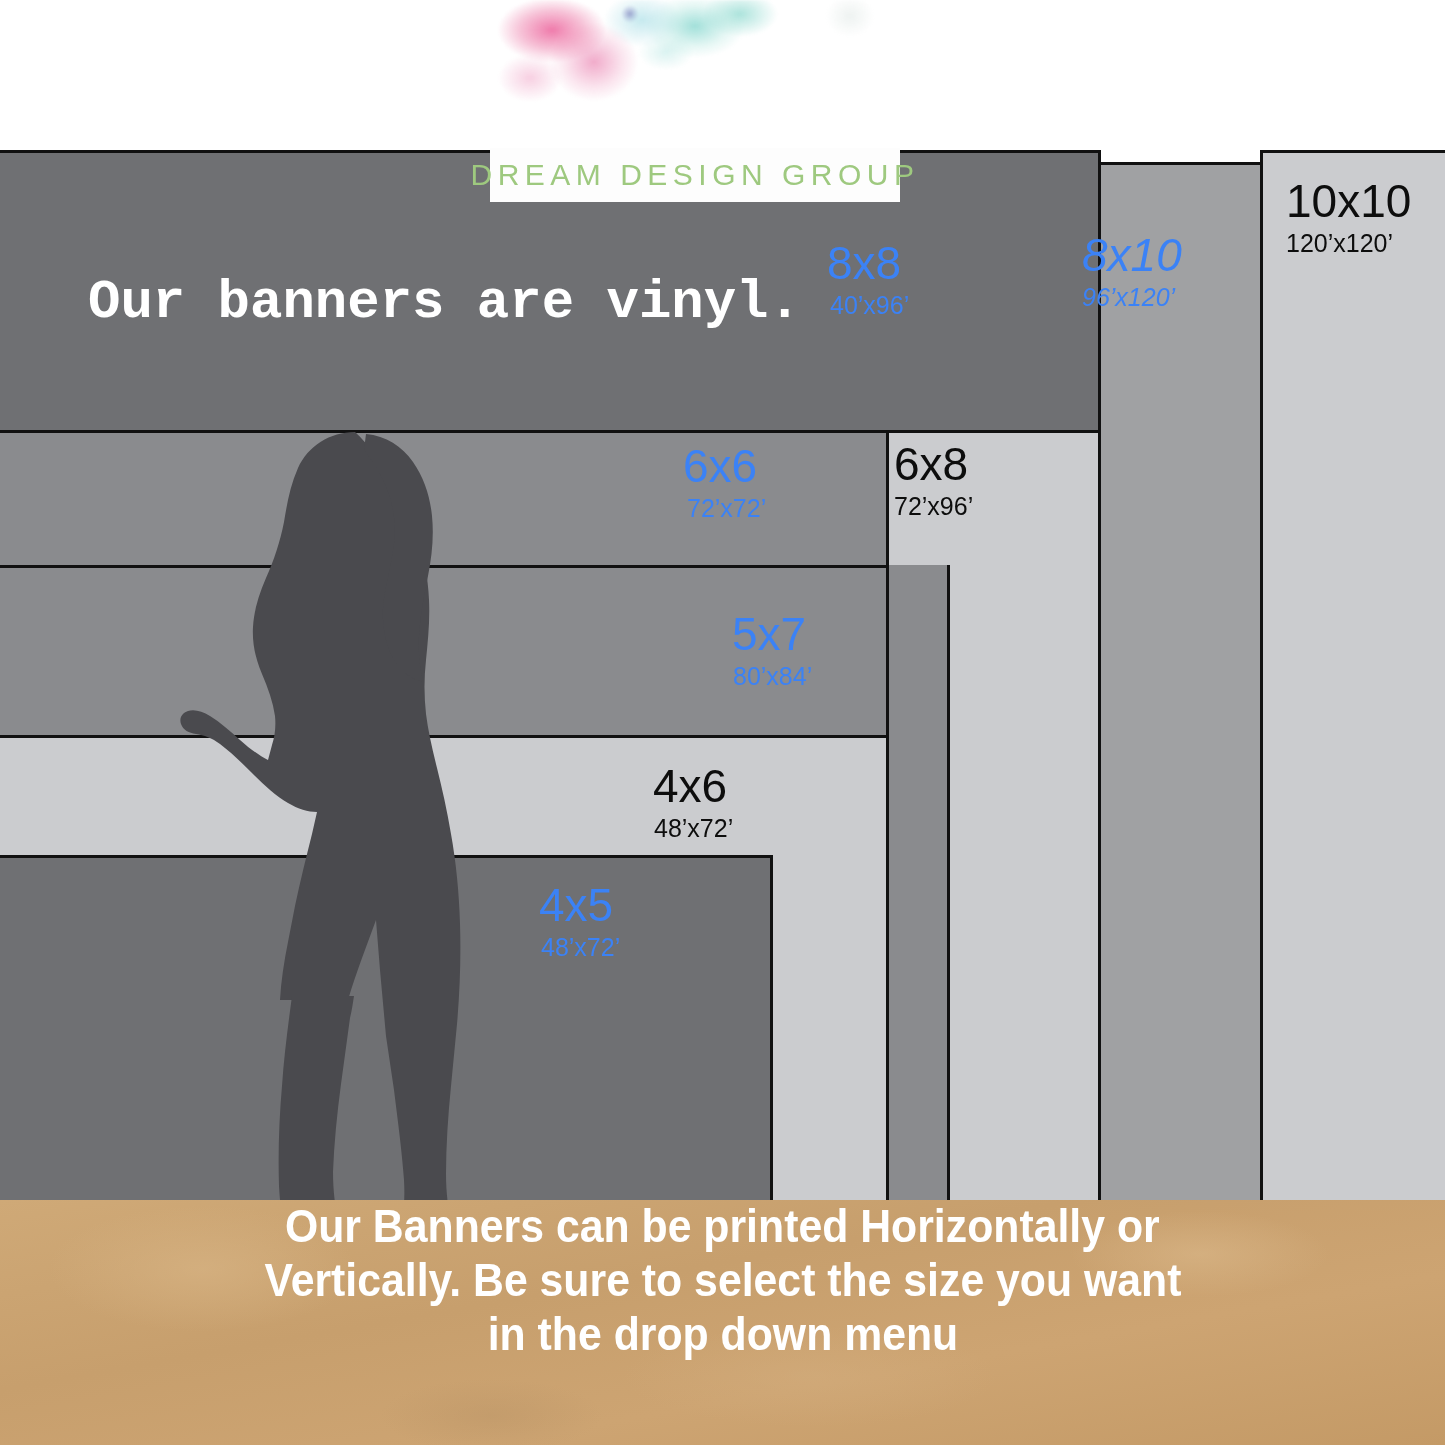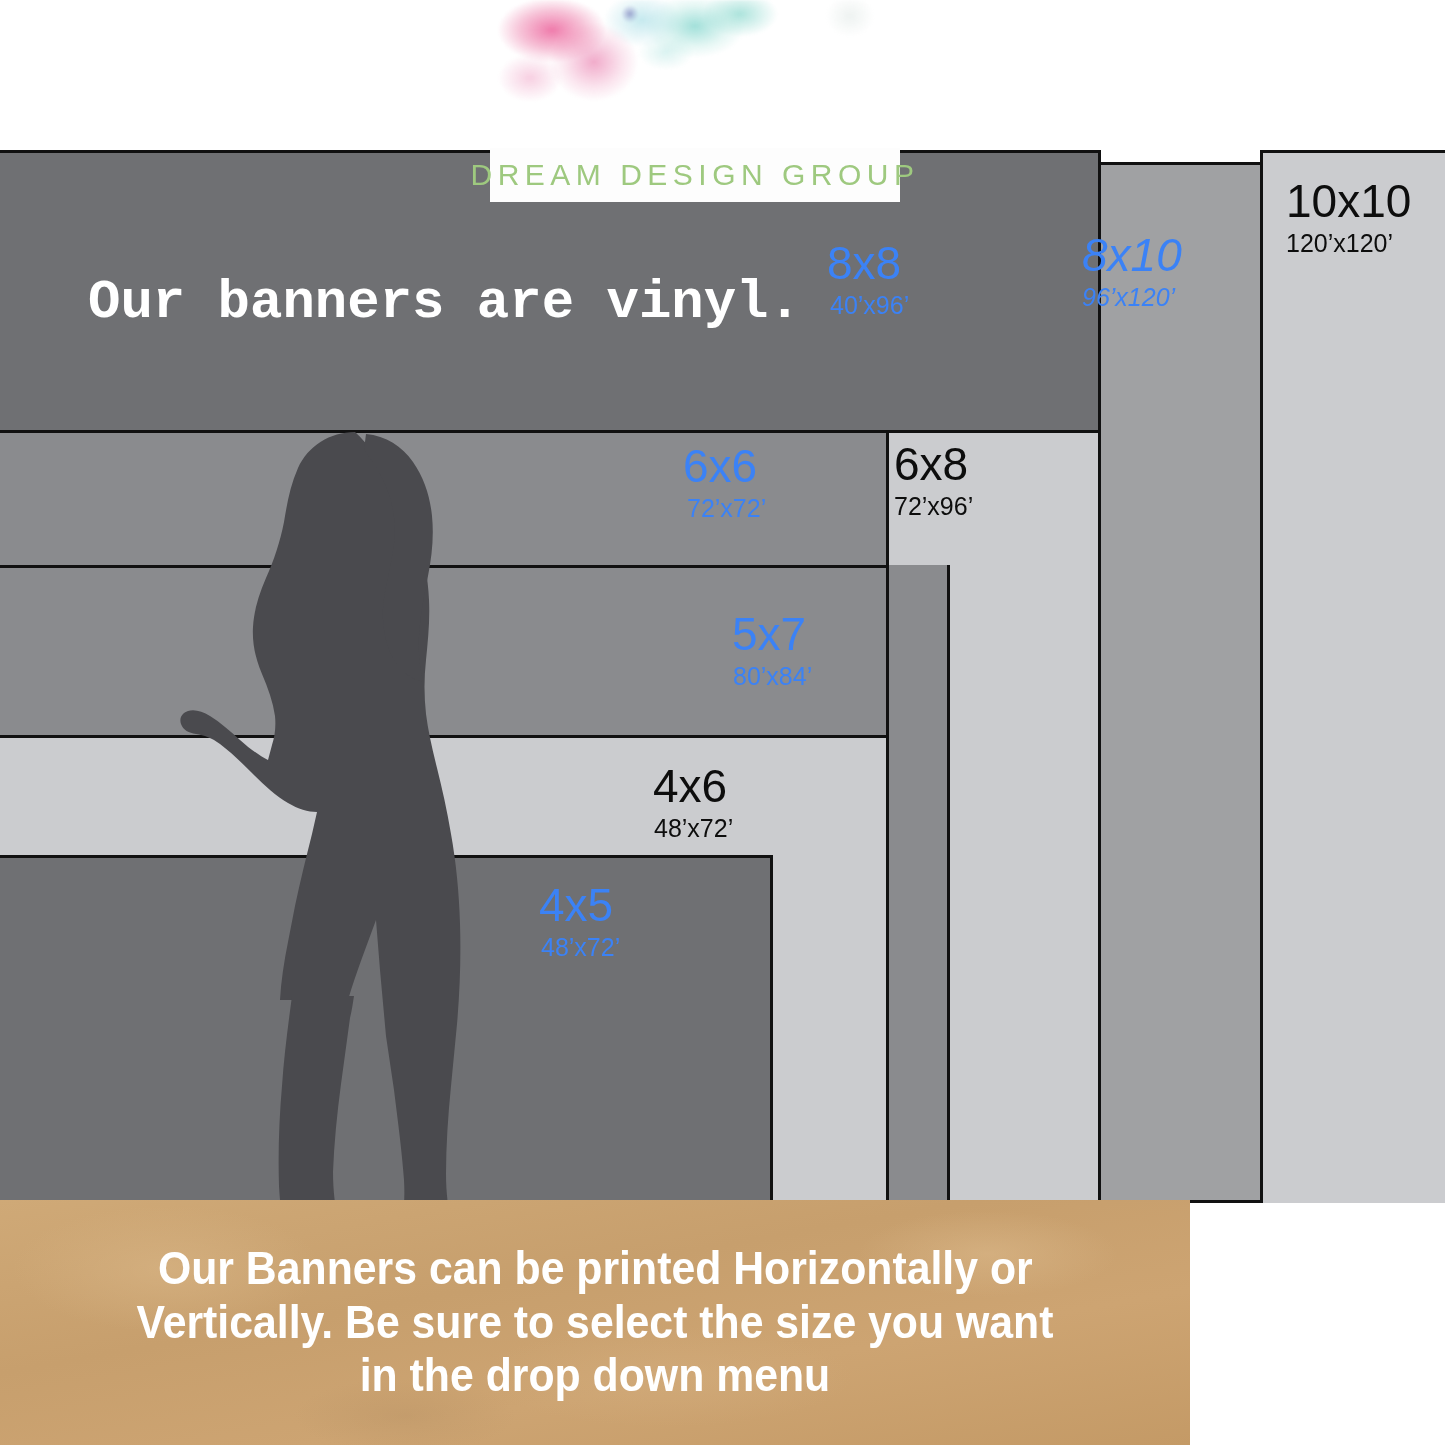--- a/index.html
+++ b/index.html
@@ -113,33 +113,32 @@
     height: 810px;
     z-index: 30;
     pointer-events: none;
   }
 
   
   .footer {
     position: absolute;
     left: 0;
     top: 1200px;
-    width: 1190px;
+    width: 1445px;
     height: 245px;
     z-index: 70;
     background:
       radial-gradient(ellipse 220px 90px at 14% 28%, rgba(214,178,130,0.75) 0%, rgba(198,160,112,0) 70%),
       radial-gradient(ellipse 260px 70px at 56% 72%, rgba(210,172,124,0.60) 0%, rgba(198,160,112,0) 72%),
       radial-gradient(ellipse 180px 60px at 83% 22%, rgba(220,186,140,0.55) 0%, rgba(198,160,112,0) 72%),
       radial-gradient(ellipse 150px 50px at 34% 88%, rgba(186,148,102,0.45) 0%, rgba(198,160,112,0) 74%),
       linear-gradient(170deg, #cfa977 0%, #c79f6d 38%, #cda472 66%, #c49a66 100%);
     display: flex;
     flex-direction: column;
     align-items: center;
-    justify-content: center;
   }
   .footer-line {
     color: #ffffff;
     font-weight: bold;
     font-size: 46px;
     line-height: 1.17;
     text-align: center;
     white-space: nowrap;
     transform: scaleX(0.93);
     font-family: "Liberation Sans", sans-serif;

